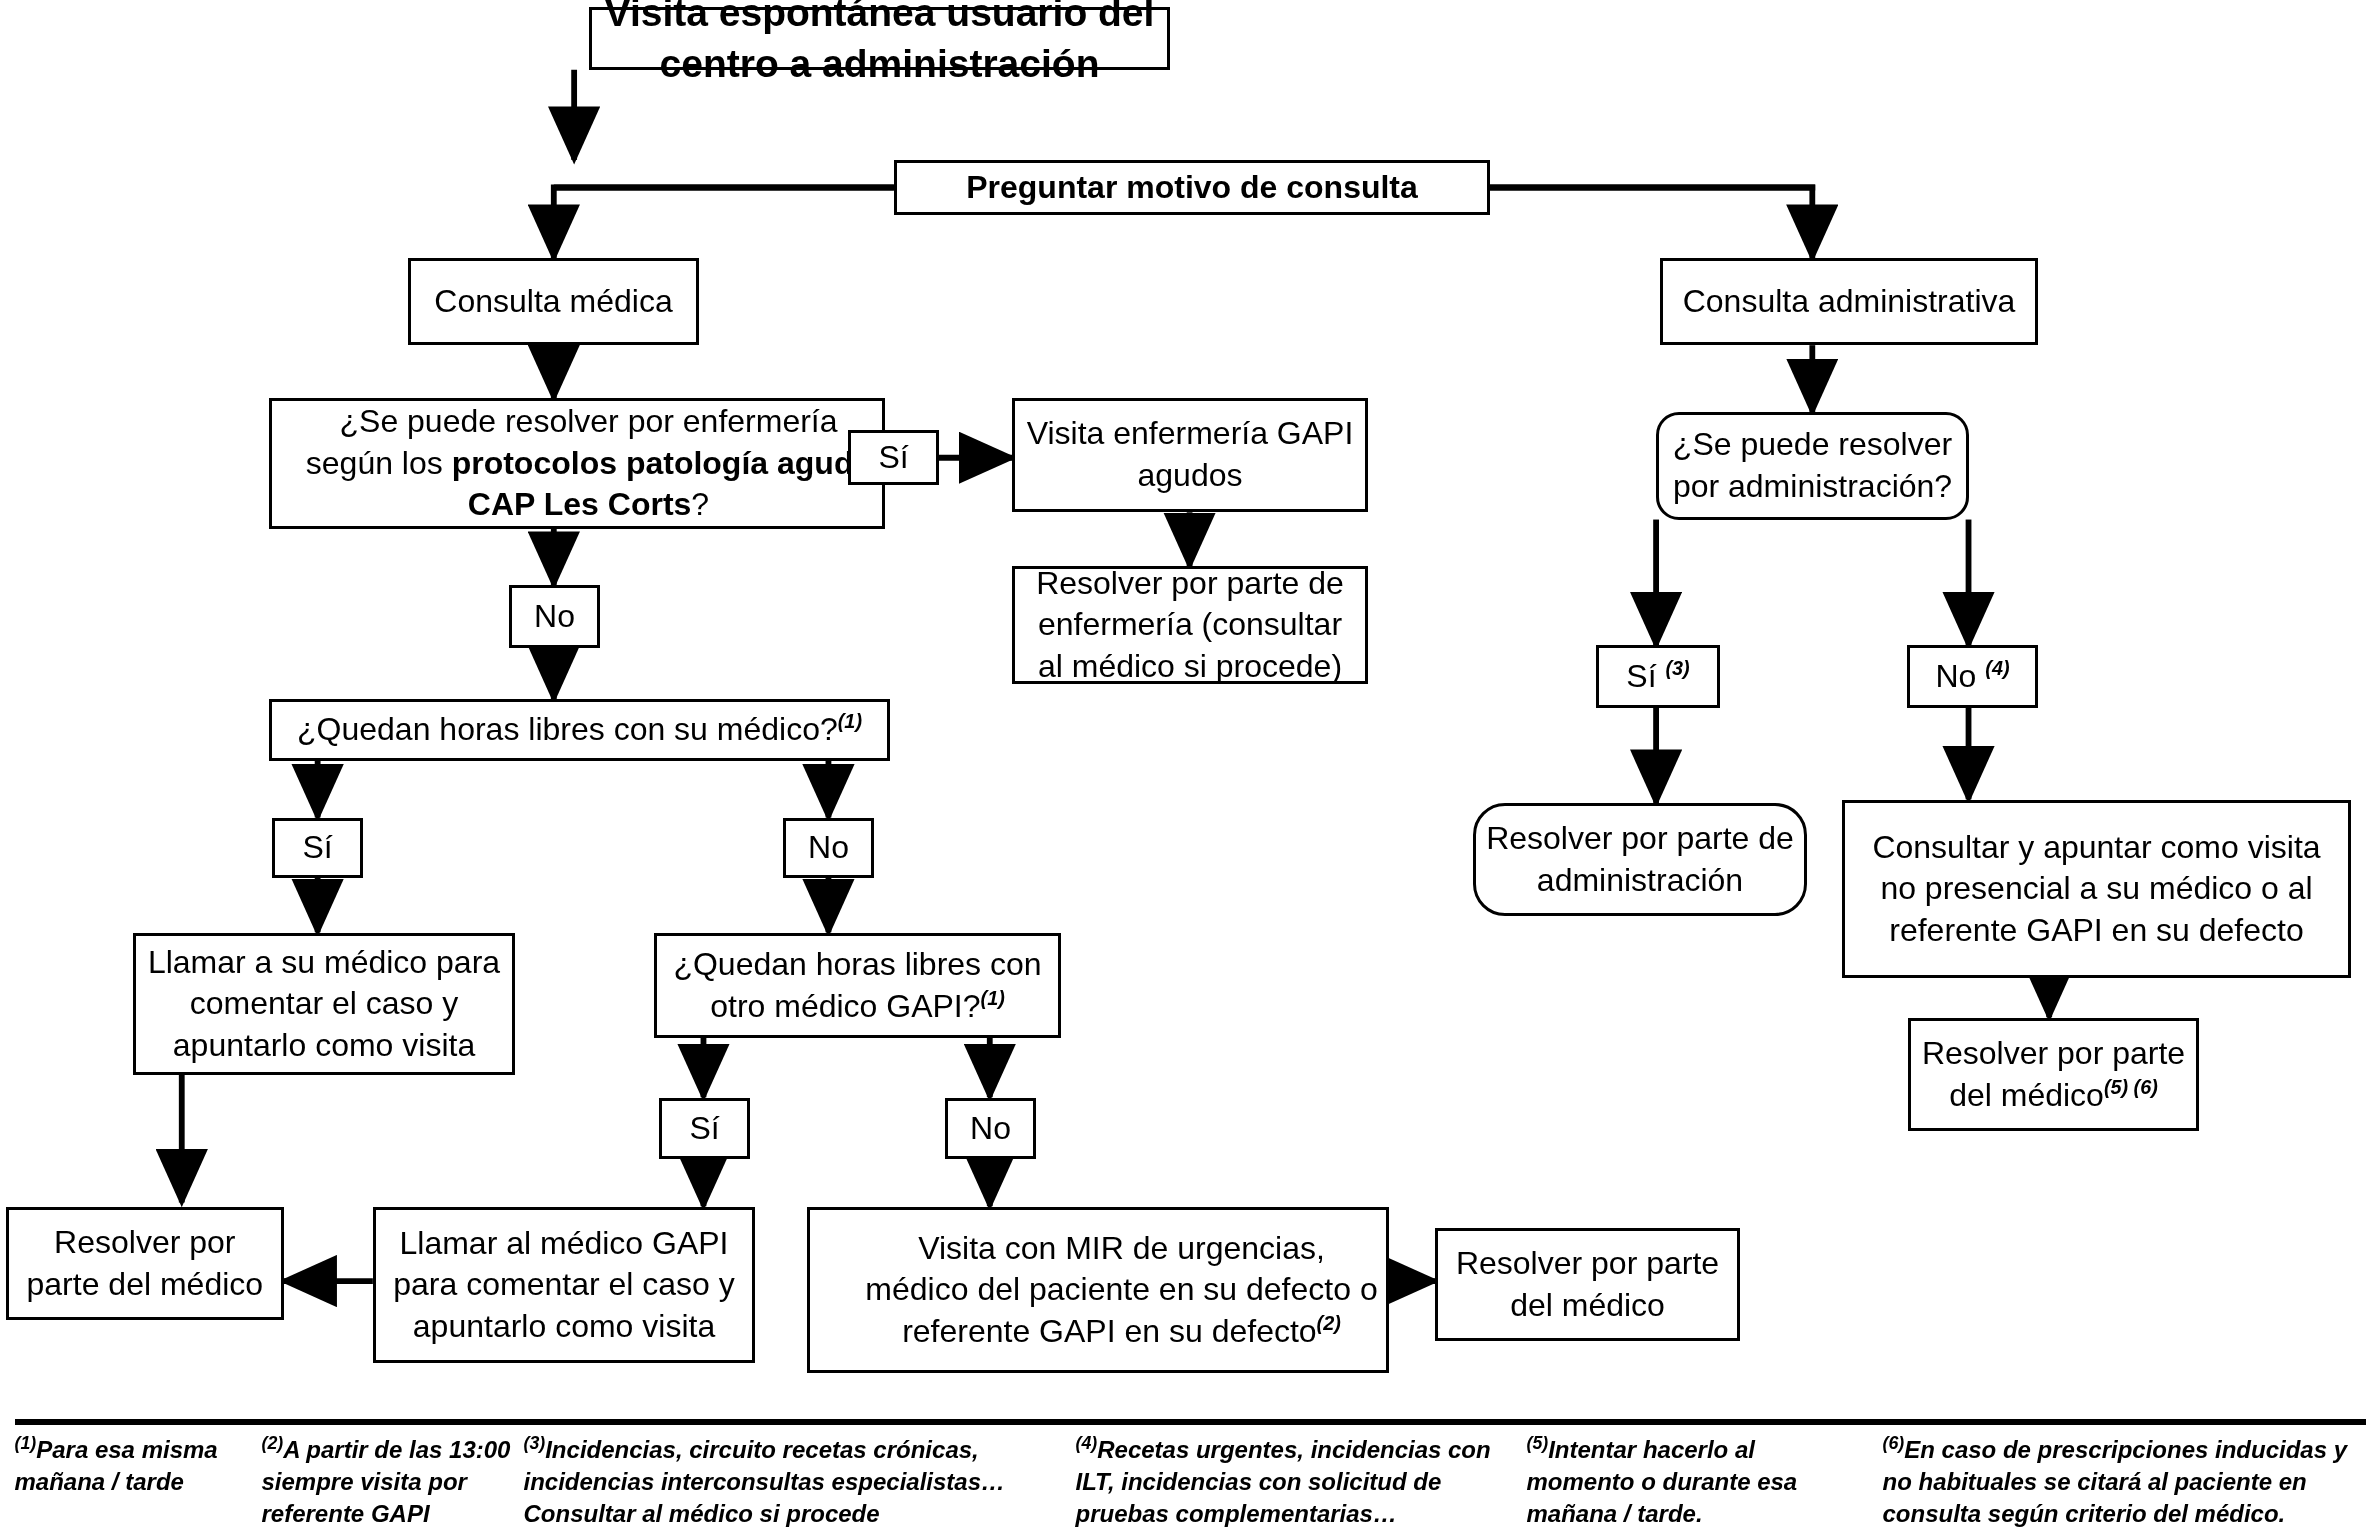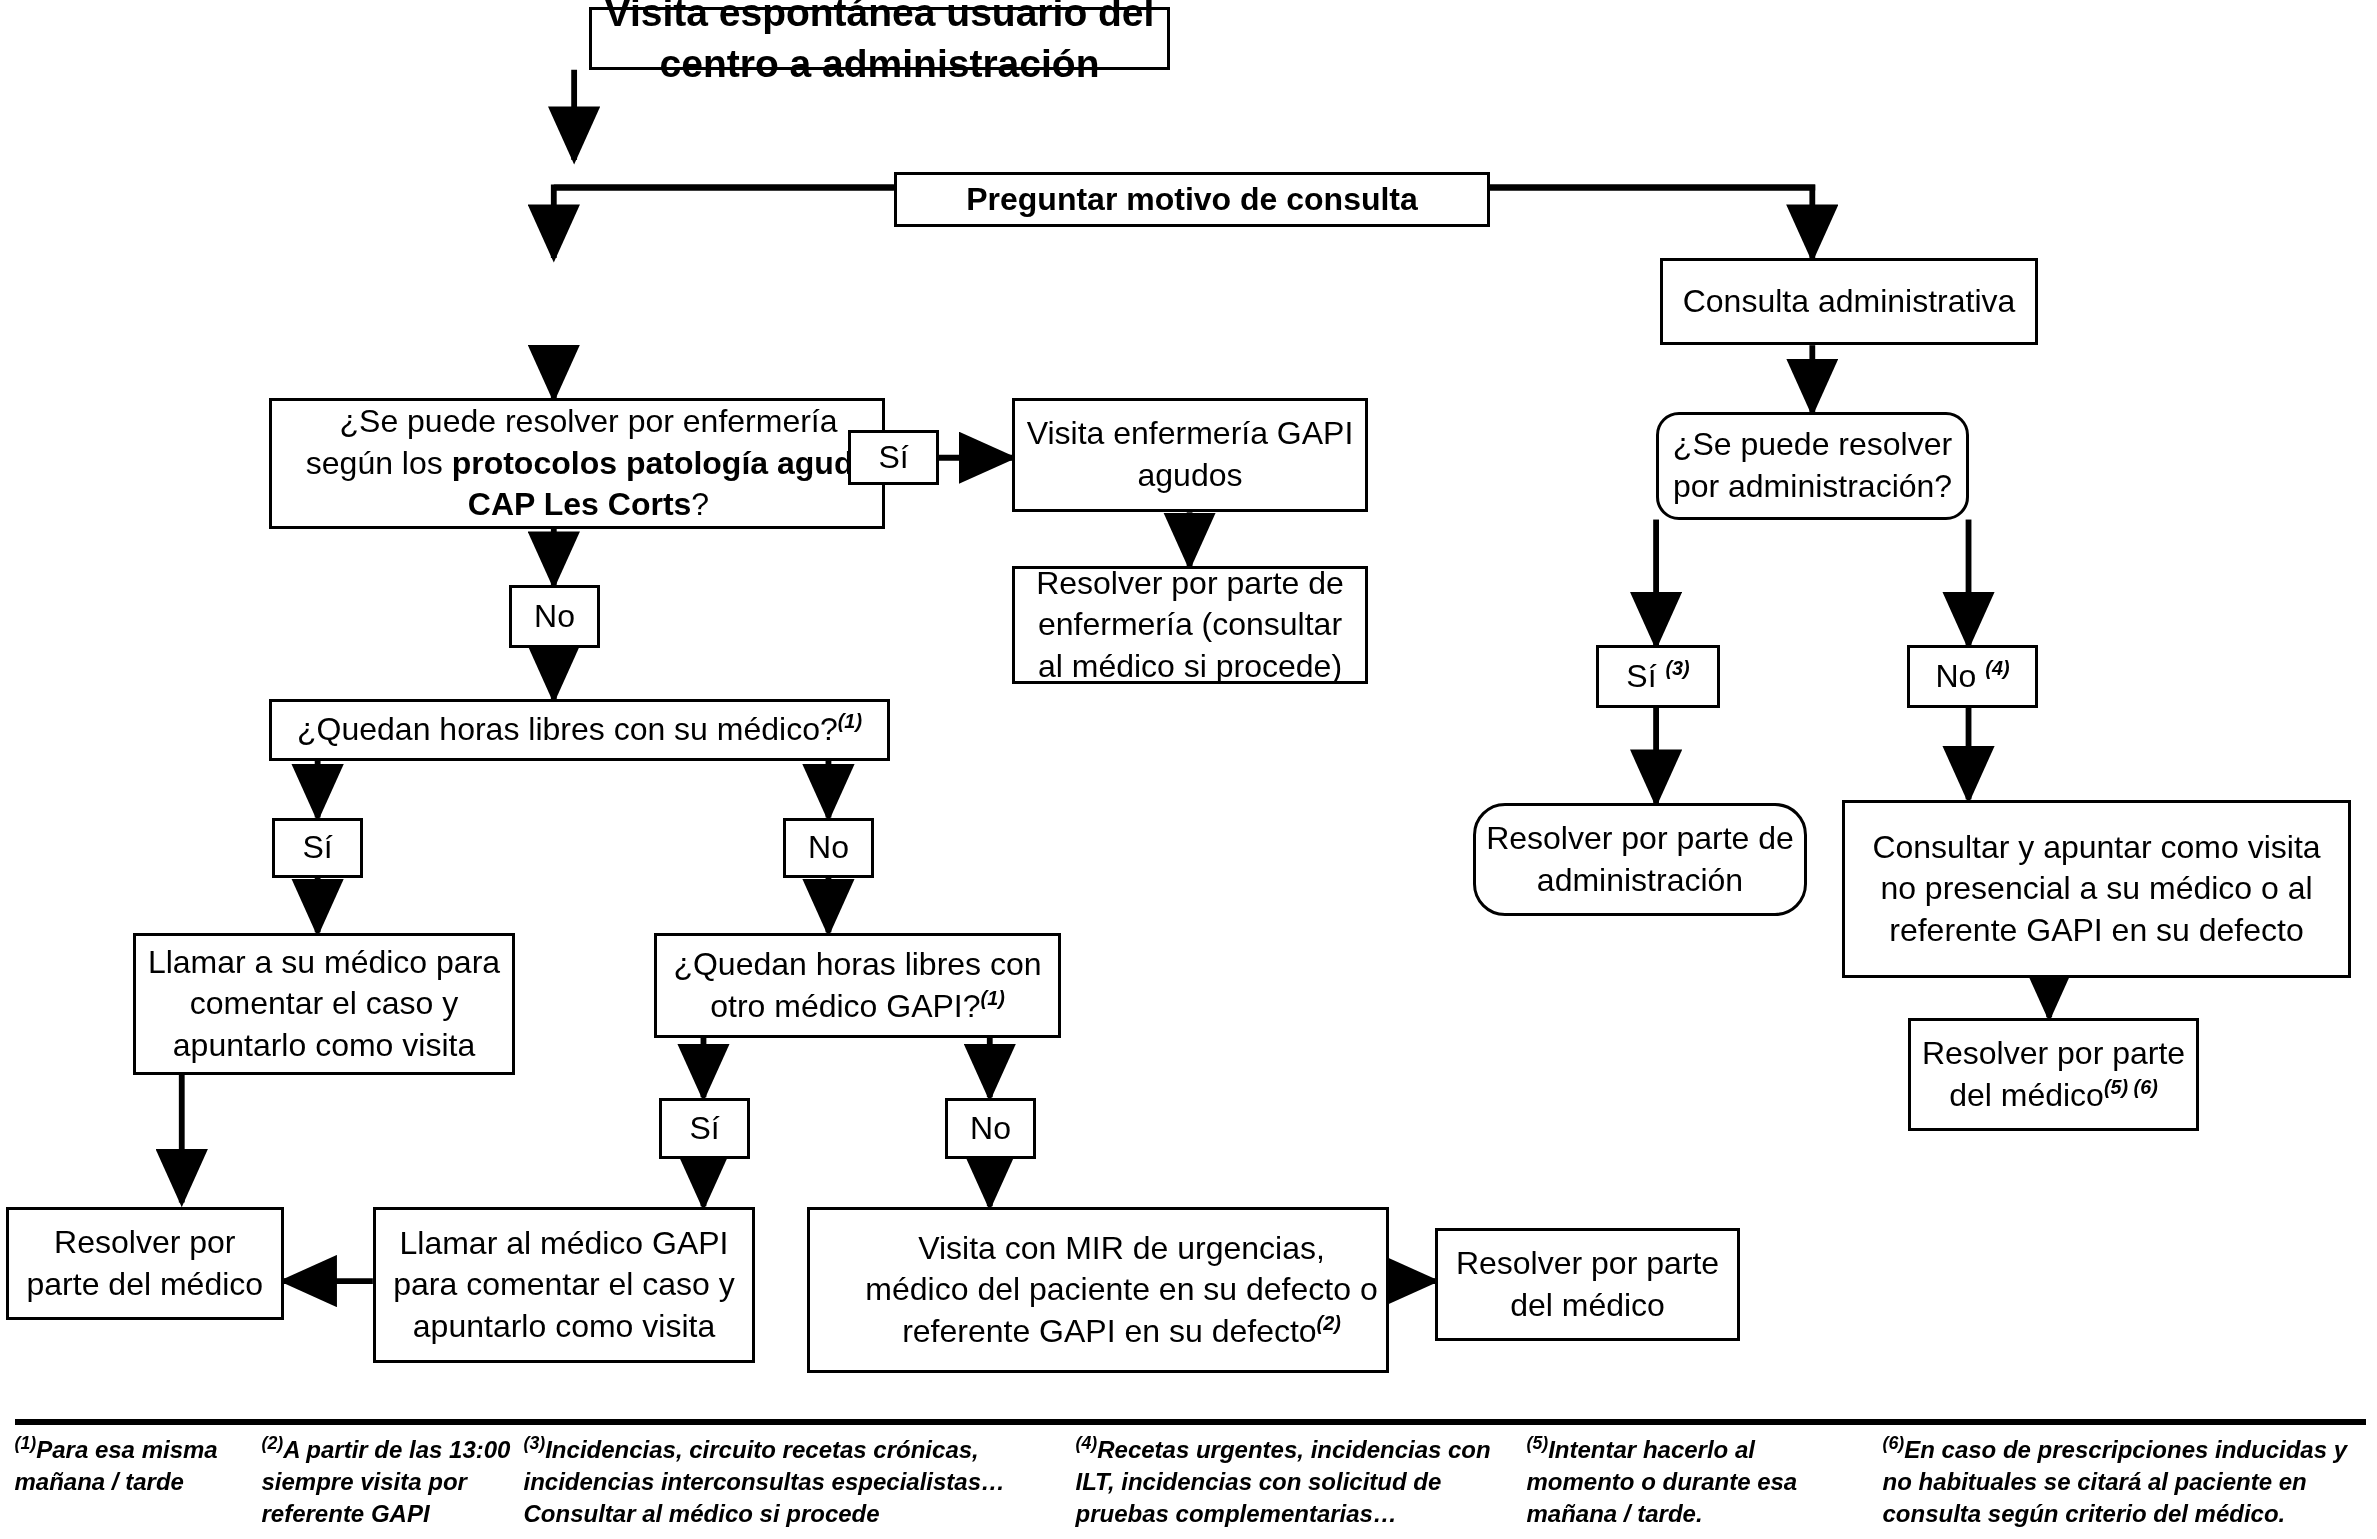--- a/index.html
+++ b/index.html
@@ -163,24 +163,27 @@
     <g stroke="#000000" stroke-width="8" fill="none">
       <path d="M 762,258 L 1234,258"></path>
       <path d="M 2045,258 L 2498,258"></path>
     </g>
   </svg>
 
   <div class="node n-title" style="left:589px; top:7.3px; width:581px; height:63px;">
     <span class="txt">Visita espontánea usuario del centro a administración</span>
   </div>
 
-  <div class="node n-head" style="left:894px; top:160px; width:596px; height:55px;margin-top:12px;">
+  <div class="node n-head" style="left:894px; top:160px; width:596px; height:55px;">
     <span class="txt">Preguntar motivo de consulta</span>
   </div>
 
+  <div class="node n-body" style="left:408px; top:258px; width:291px; height:87px;">
+    <span class="txt">Consulta  médica</span>
+  </div>
 
   <div class="node n-body" style="left:1660px; top:258px; width:378px; height:87px;">
     <span class="txt">Consulta administrativa</span>
   </div>
 
   <div class="node n-body" style="left:269px; top:398px; width:616px; height:131px;padding-left:23px;">
     <span class="txt"><span>¿Se puede resolver por enfermería según los </span><b>protocolos patología aguda CAP Les Corts</b><span>?</span></span>
   </div>
 
   <div class="node n-body" style="left:848px; top:430px; width:91px; height:55px;">

